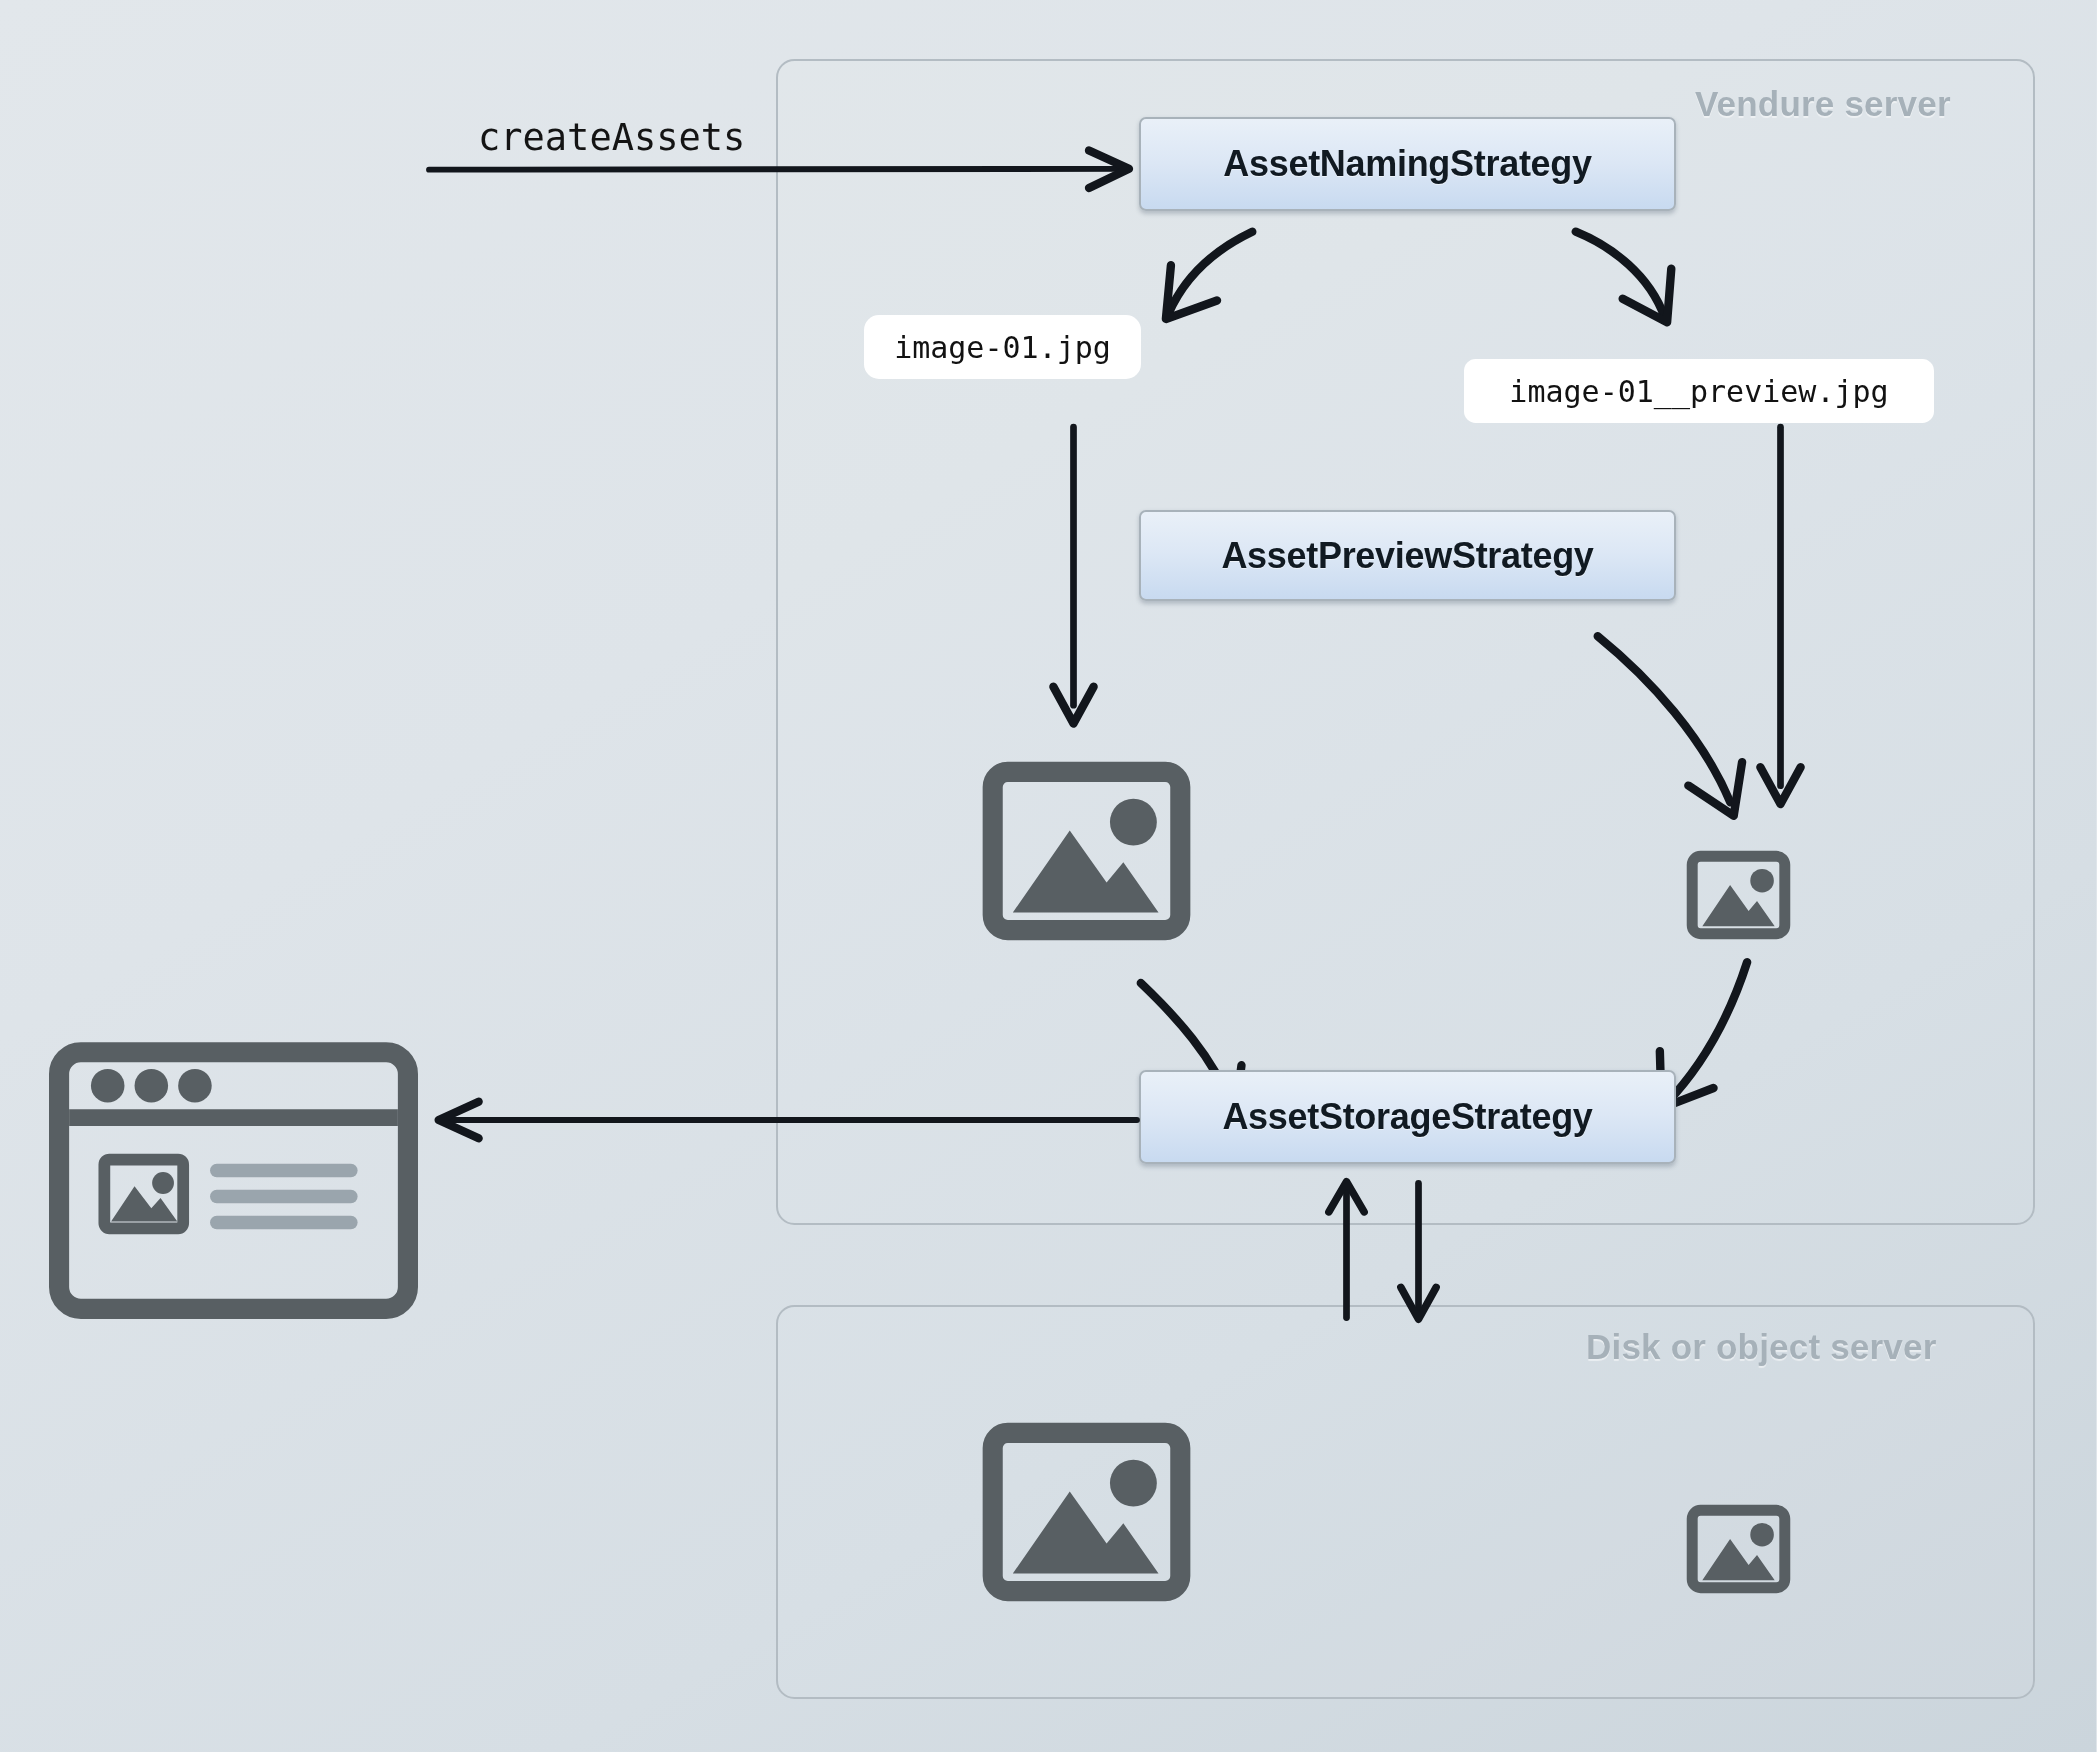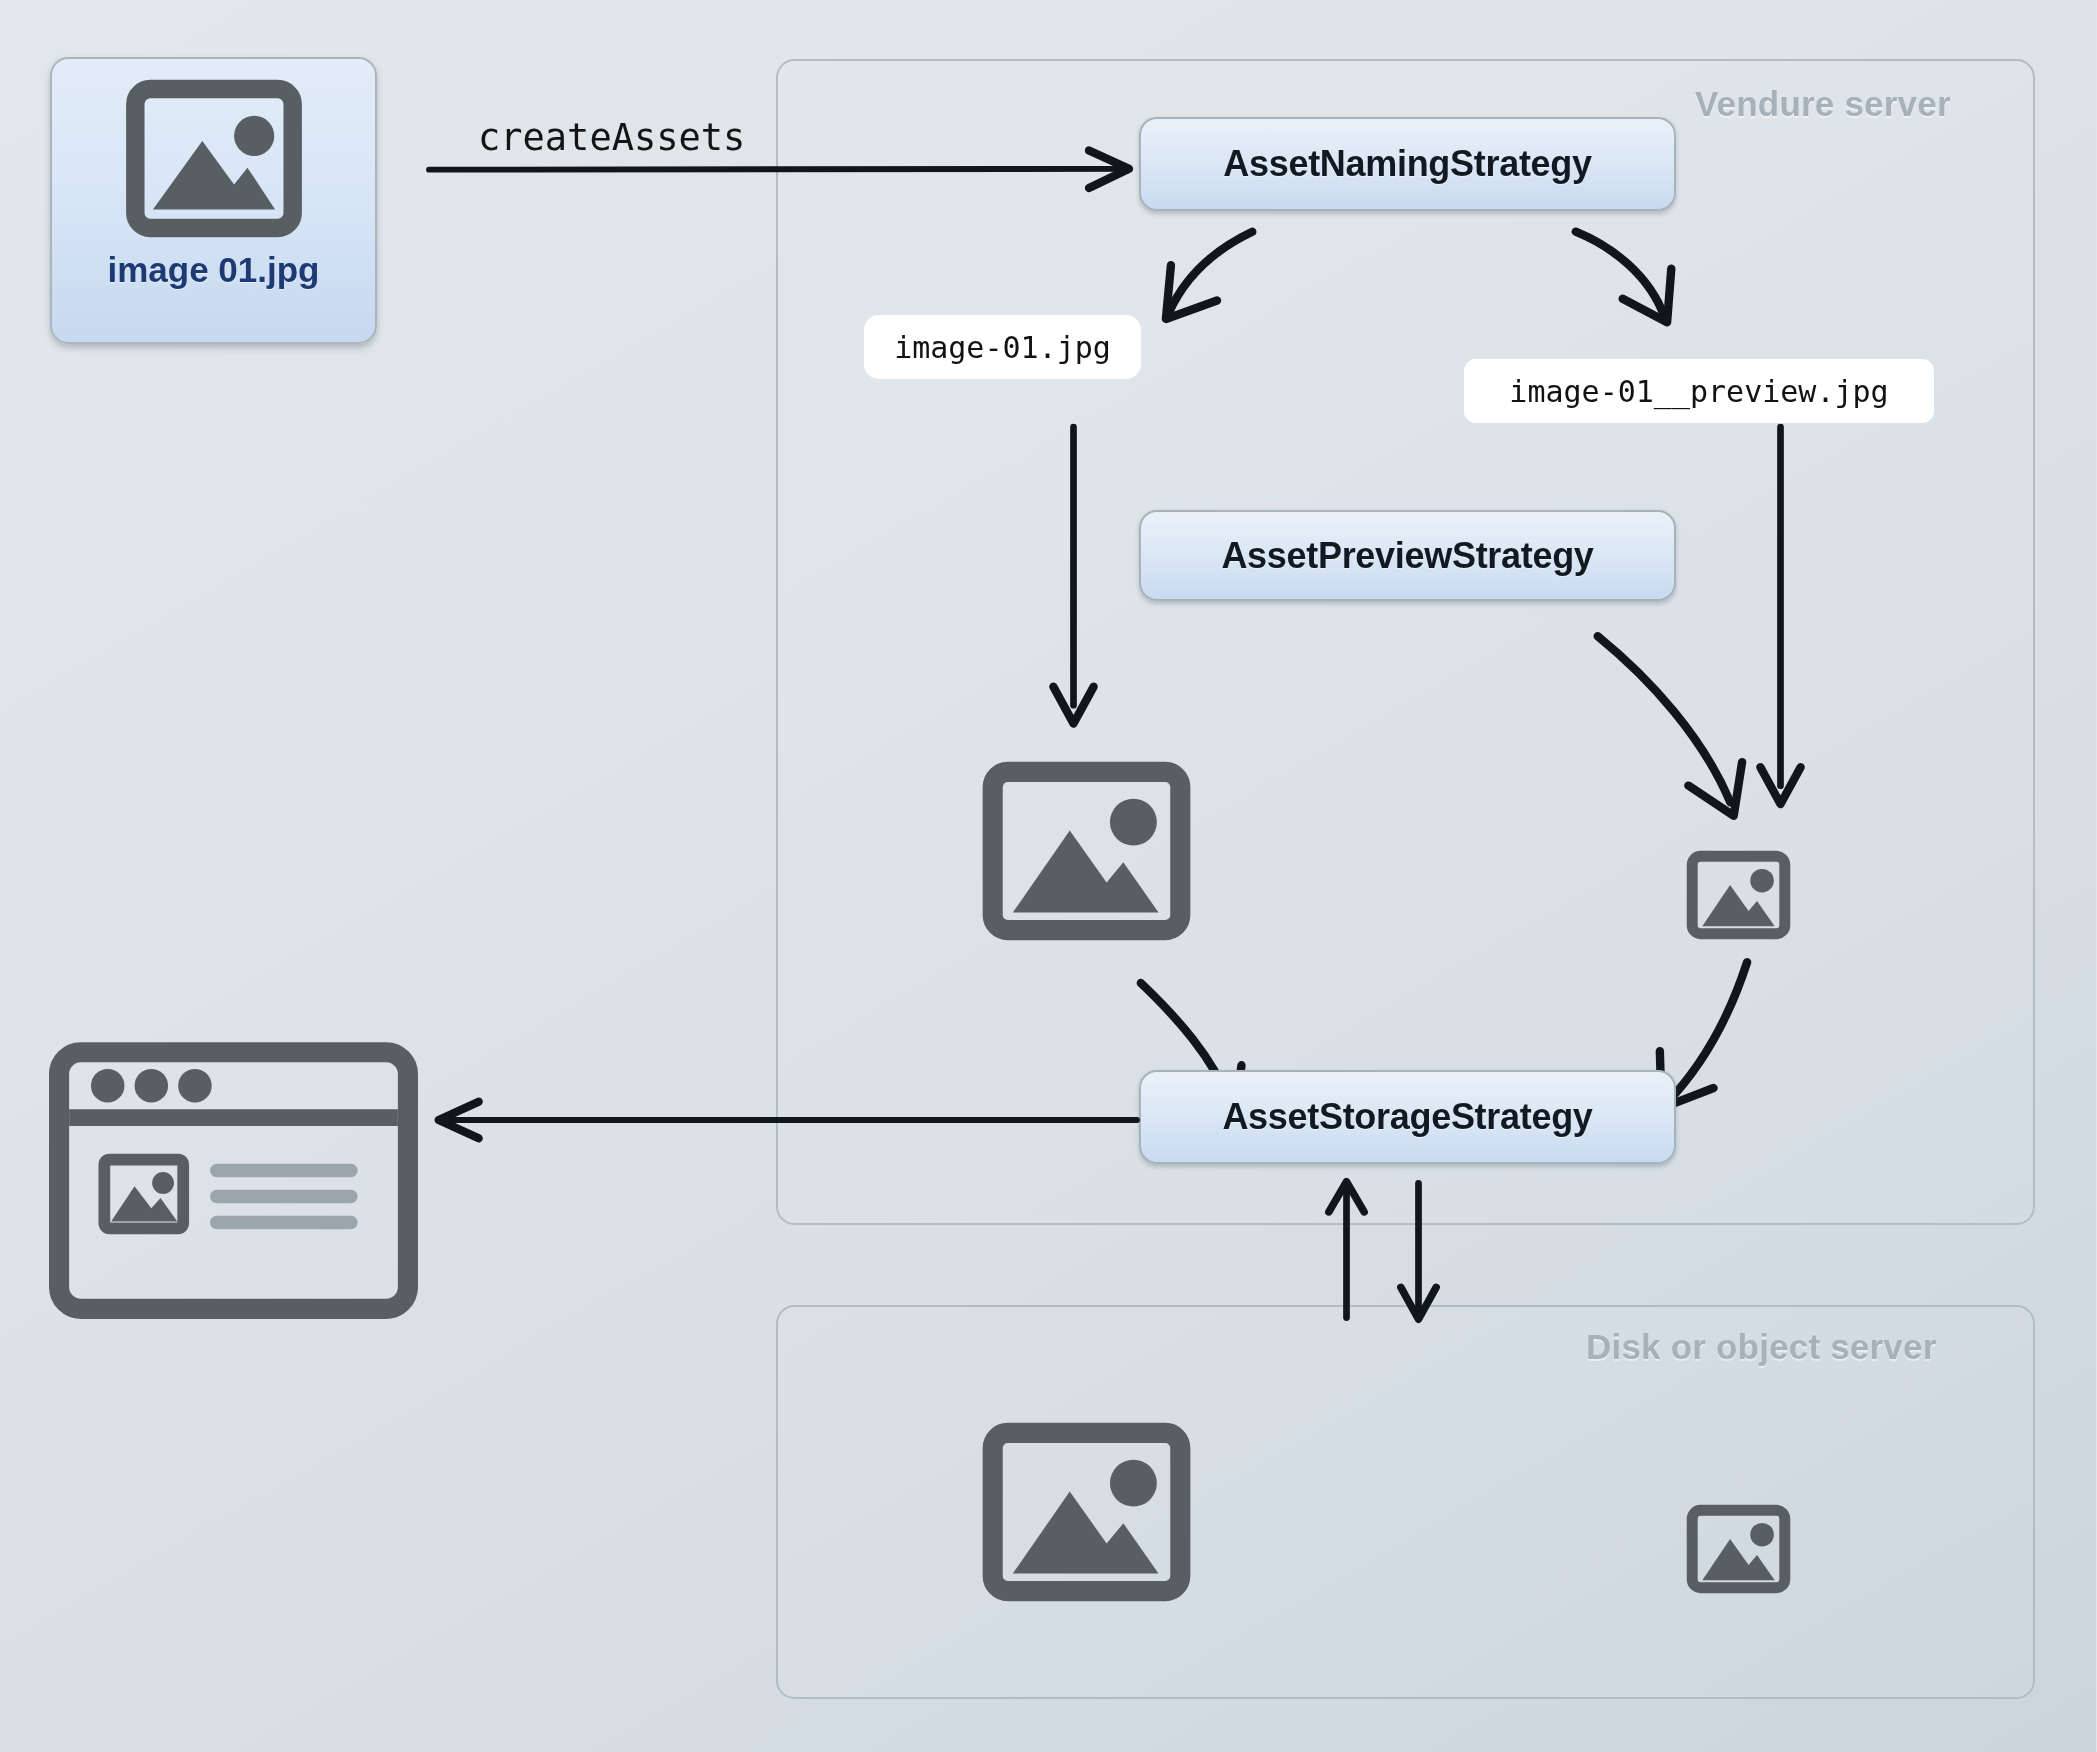--- a/index.html
+++ b/index.html
@@ -32,21 +32,21 @@
     letter-spacing: 0.2px;
     white-space: nowrap;
     text-shadow: 0 1.7px 0.8px rgba(255,255,255,0.5);
   }
 
   
   .strategy {
     position: absolute;
     box-sizing: border-box;
     border: 2.5px solid #a8b2ba;
-    border-radius: 18px;
+    border-radius: 7px;
     background: linear-gradient(to bottom, #e9f0f8 0%, #dce7f5 48%, #c8daf0 100%);
     box-shadow: 0 2.5px 4.2px rgba(90,105,120,0.33);
     display: flex;
     align-items: center;
     justify-content: center;
     color: #111a22;
     font-weight: bold;
     font-size: 36px;
     letter-spacing: -0.3px;
     text-shadow: 0 0.8px 0 rgba(255,255,255,0.55);
@@ -104,30 +104,20 @@
 <body>
 
 <div id="stage">
 
   <div class="group-box" style="left:776px; top:59px; width:1259px; height:1166px;"></div>
   <div class="group-label" style="left:1695px; top:84px;">Vendure server</div>
 
   <div class="group-box" style="left:776px; top:1305px; width:1259px; height:394px;"></div>
   <div class="group-label" style="left:1586px; top:1327px;">Disk or object server</div>
 
-  <div class="file-card" style="left:50px; top:57px; width:327px; height:287px; padding-top:27px;">
-    <span class="abs" style="top:25px;">
-      <svg width="168" height="149" viewBox="0 0 200 178">
-        <rect x="6" y="6" width="188" height="166" rx="18" ry="18" fill="none" stroke="#585f63" stroke-width="22"></rect>
-        <circle cx="148" cy="62" r="24" fill="#585f63"></circle>
-        <path d="M27 150 L86 68 L124 120 L140 100 L173 150 Z" fill="#585f63"></path>
-      </svg>
-    </span>
-    <span class="file-card-label abs" style="top:191px; left:0; right:0; text-align:center;">image 01.jpg</span>
-  </div>
 
   <div class="edge-label" style="left:478px; top:116px;">createAssets</div>
   <span class="abs" style="left:420px; top:143px;">
     <svg width="738" height="50" viewBox="0 0 880 60">
       <path d="M8 32 L842 31" stroke="#12161c" stroke-width="7" fill="none" stroke-linecap="round"></path>
       <path d="M800 9 L848 31 L800 54" stroke="#12161c" stroke-width="10" fill="none" stroke-linecap="round" stroke-linejoin="round"></path>
     </svg>
   </span>
 
   <div class="strategy" style="left:1139px; top:117px; width:537px; height:94px;">

